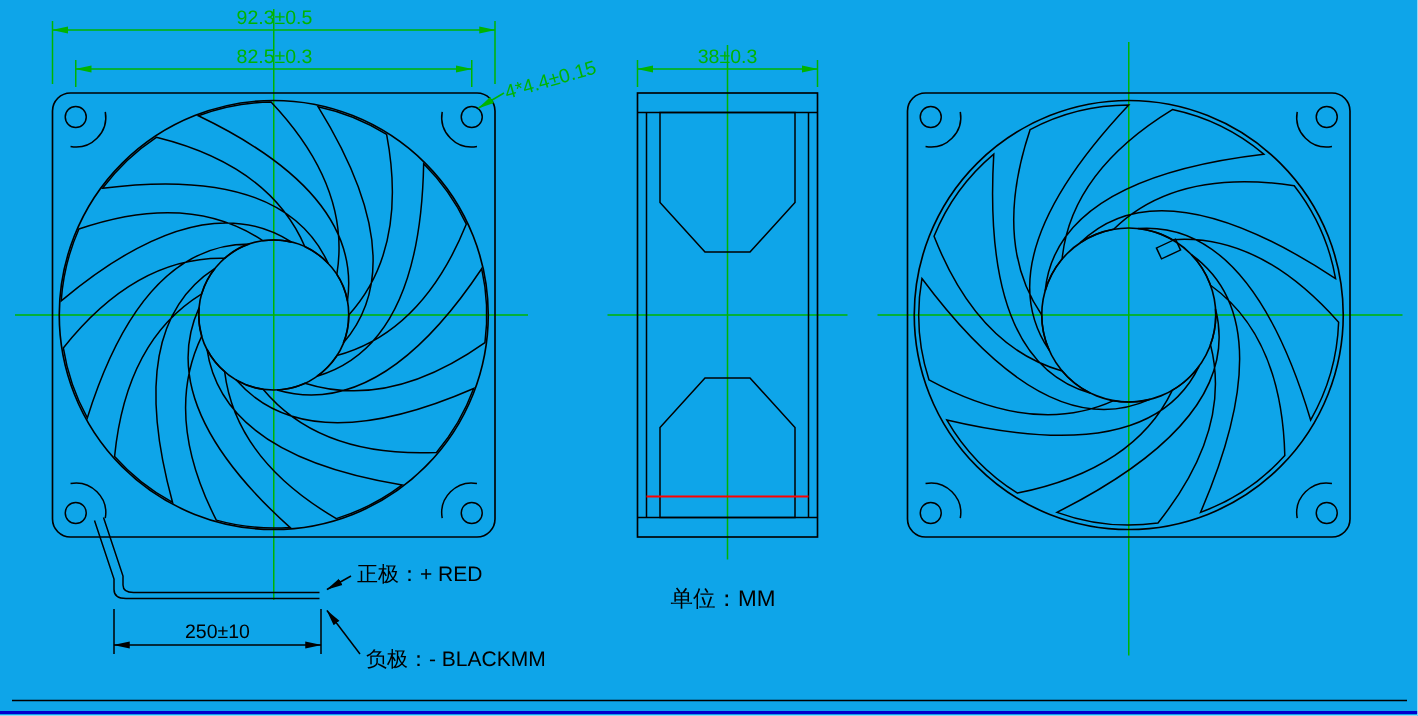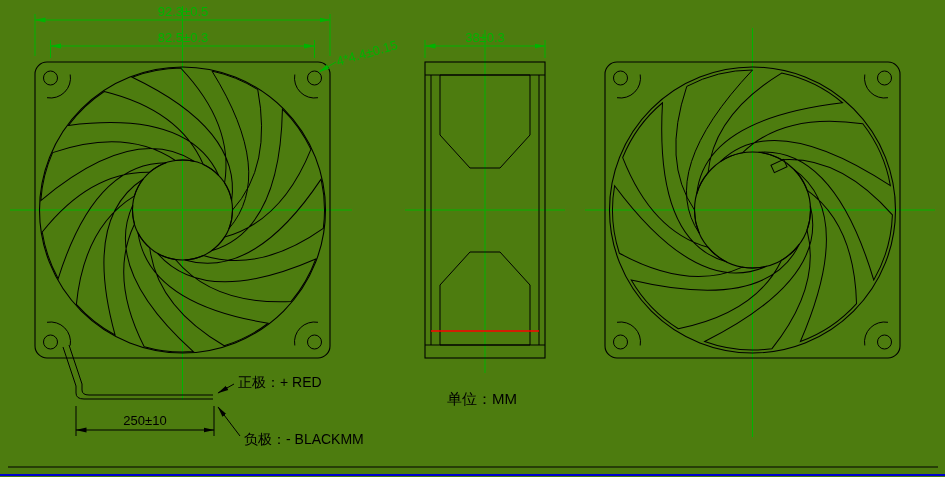--- a/index.html
+++ b/index.html
@@ -1,16 +1,16 @@
 <!DOCTYPE html>
 <html><head>
 <meta charset="utf-8">
 <style>
   html,body{margin:0;padding:0;background:#ffffff;}
-  .canvas{position:relative;width:945px;height:477px;background:#4d7c0f;overflow:hidden;
+  .canvas{position:relative;width:945px;height:477px;background:#0ea5e9;overflow:hidden;
           font-family:"Liberation Sans", sans-serif;}
   svg{position:absolute;left:0;top:0;}
   .geo{stroke:#000000;stroke-width:1.1;fill:none;}
   .geothin{stroke:#000000;stroke-width:1;fill:none;}
   .cl line{stroke:#00b400;stroke-width:1;}
   .dimline line{stroke:#00b400;stroke-width:1;}
   .dimlineB line{stroke:#000000;stroke-width:1;}
   text.dim{font-family:"Liberation Sans",sans-serif;font-size:13px;fill:#00b400;}
   text.dimb{font-family:"Liberation Sans",sans-serif;font-size:13px;fill:#000000;}
   text.lbl{font-family:"Liberation Sans",sans-serif;font-size:14px;fill:#000000;}

